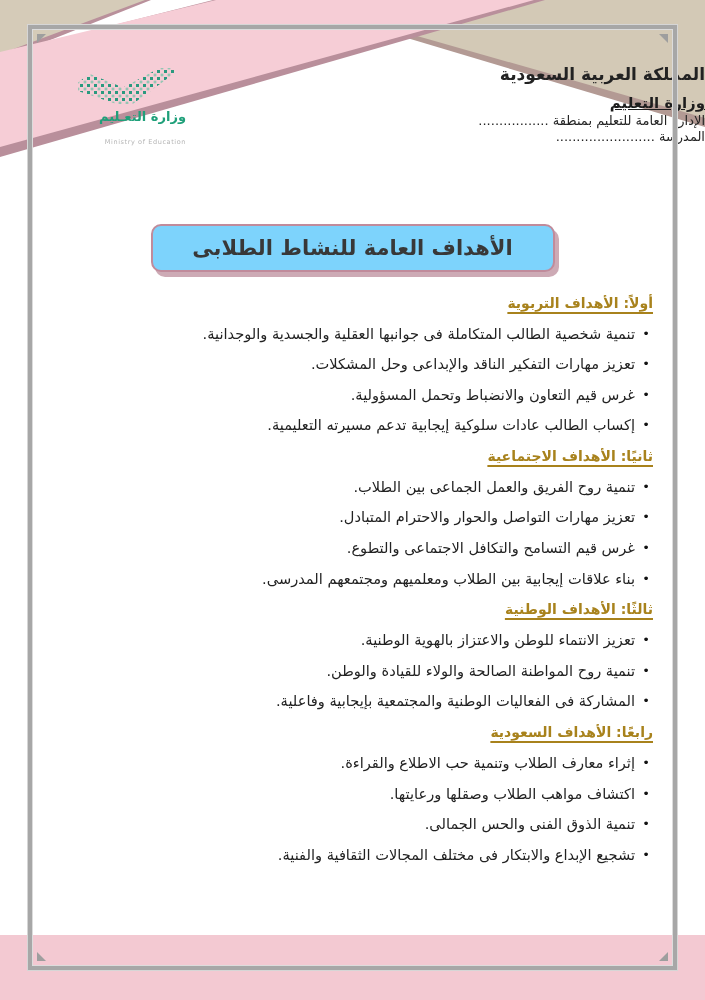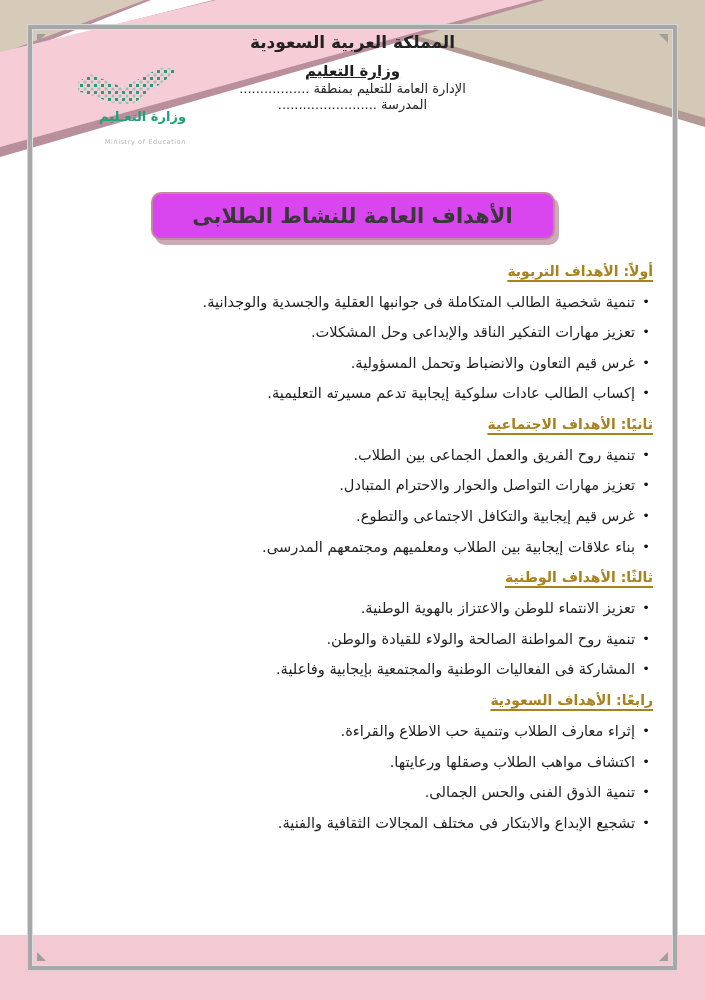--- a/index.html
+++ b/index.html
@@ -25,41 +25,41 @@
     position:absolute;left:28px;top:25px;width:641px;height:937px;
     border:4px solid #a7a7a7;z-index:3;pointer-events:none;
     box-shadow:0 0 0 1px #d6d6d6, inset 0 0 0 1px #dcdcdc;
   }
   .ct{position:absolute;width:0;height:0;}
   .ct-tl{left:5px;top:5px;border-top:9px solid #9e9e9e;border-right:9px solid transparent;}
   .ct-tr{right:5px;top:5px;border-top:9px solid #9e9e9e;border-left:9px solid transparent;}
   .ct-bl{left:5px;bottom:5px;border-bottom:9px solid #9e9e9e;border-right:9px solid transparent;}
   .ct-br{right:5px;bottom:5px;border-bottom:9px solid #9e9e9e;border-left:9px solid transparent;}
   
-  .emblem{position:relative;z-index:2;padding-top:32px;text-align:center;line-height:1.25;}
+  .emblem{position:relative;z-index:2;padding-top:64px;text-align:right;line-height:1.25;}
   .calligraphy{font-size:17px;font-weight:bold;color:#222;letter-spacing:-0.5px;margin-bottom:9px;}
   .ministry{font-size:15px;font-weight:bold;color:#1d1d1d;text-decoration:underline;}
   .hline{font-size:13px;color:#242424;}
   
   .moe-logo{position:absolute;left:66px;top:68px;width:120px;text-align:right;z-index:2;}
   .logo-dots{
     width:96px;height:36px;margin:0 auto 5px;
     background-image:
       radial-gradient(circle,#2a9a7f 1.5px,rgba(0,0,0,0) 1.9px),
       radial-gradient(circle,#7cc5ac 1.1px,rgba(0,0,0,0) 1.5px);
     background-size:7px 7px,7px 7px;
     background-position:0 0,3.5px 3.5px;
     clip-path:polygon(0% 40%,12% 16%,47% 54%,85% 0%,100% 0%,100% 16%,57% 100%,40% 100%,0% 64%);
   }
   .logo-ar{font-size:13px;font-weight:bold;color:#1fa07a;letter-spacing:1px;}
   .logo-en{font-size:6.5px;color:#b5b5b5;letter-spacing:0.6px;margin-top:14px;}
   
   .title-box{
     position:relative;z-index:2;width:376px;margin:78px auto 0;
-    background:#d946ef;border:2px solid #c08b9b;border-radius:10px;
+    background:#7dd3fc;border:2px solid #c08b9b;border-radius:10px;
     box-shadow:4px 5px 0 rgba(178,125,141,0.65);
     padding:10px 12px;text-align:center;
   }
   .title-box span{font-size:21px;font-weight:bold;color:#383838;}
   
   .content{position:relative;z-index:2;padding:16px 52px 0 52px;}
   .sec-heading{
     display:block;margin:4px 0 5px;
     font-size:14px;font-weight:bold;color:#a8821c;
     text-decoration:underline;text-decoration-thickness:2px;text-underline-offset:4px;
@@ -123,21 +123,21 @@
       <li>غرس قيم التعاون والانضباط وتحمل المسؤولية.</li>
       <li>إكساب الطالب عادات سلوكية إيجابية تدعم مسيرته التعليمية.</li>
     </ul>
   </div>
 
   <div>
     <span class="sec-heading">ثانيًا: الأهداف الاجتماعية</span>
     <ul class="goals">
       <li>تنمية روح الفريق والعمل الجماعى بين الطلاب.</li>
       <li>تعزيز مهارات التواصل والحوار والاحترام المتبادل.</li>
-      <li>غرس قيم إيجابية والتكافل الاجتماعى والتطوع.</li>
+      <li>غرس قيم التسامح والتكافل الاجتماعى والتطوع.</li>
       <li>بناء علاقات إيجابية بين الطلاب ومعلميهم ومجتمعهم المدرسى.</li>
     </ul>
   </div>
 
   <div>
     <span class="sec-heading">ثالثًا: الأهداف الوطنية</span>
     <ul class="goals">
       <li>تعزيز الانتماء للوطن والاعتزاز بالهوية الوطنية.</li>
       <li>تنمية روح المواطنة الصالحة والولاء للقيادة والوطن.</li>
       <li>المشاركة فى الفعاليات الوطنية والمجتمعية بإيجابية وفاعلية.</li>

